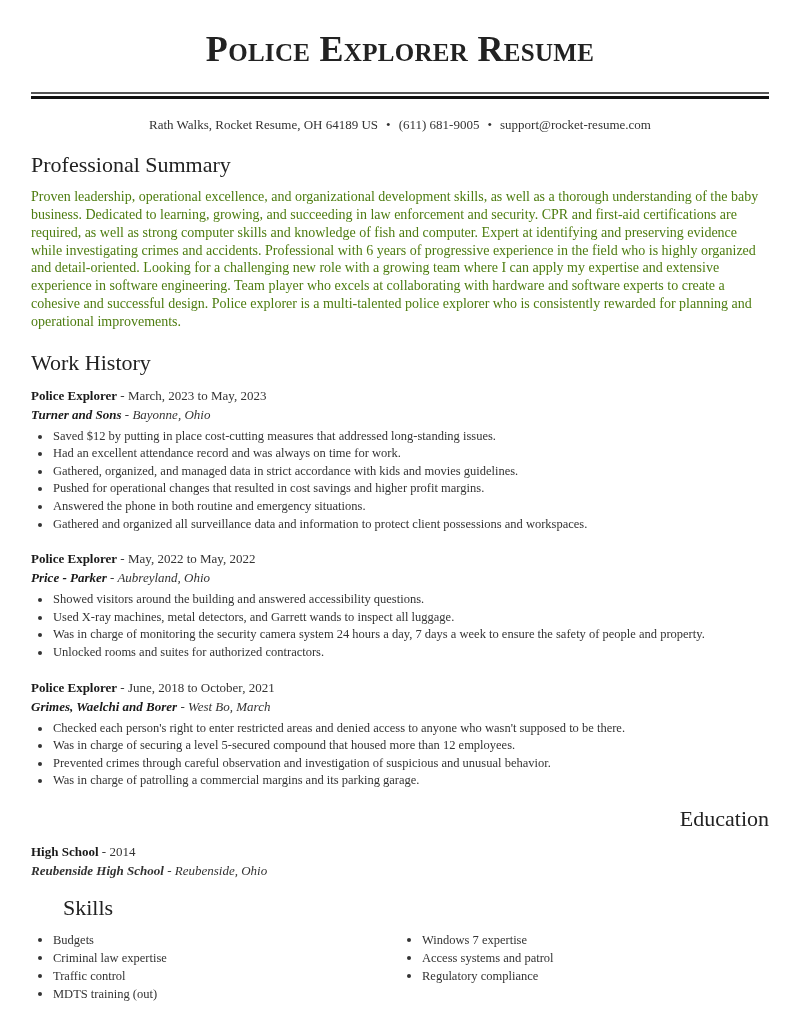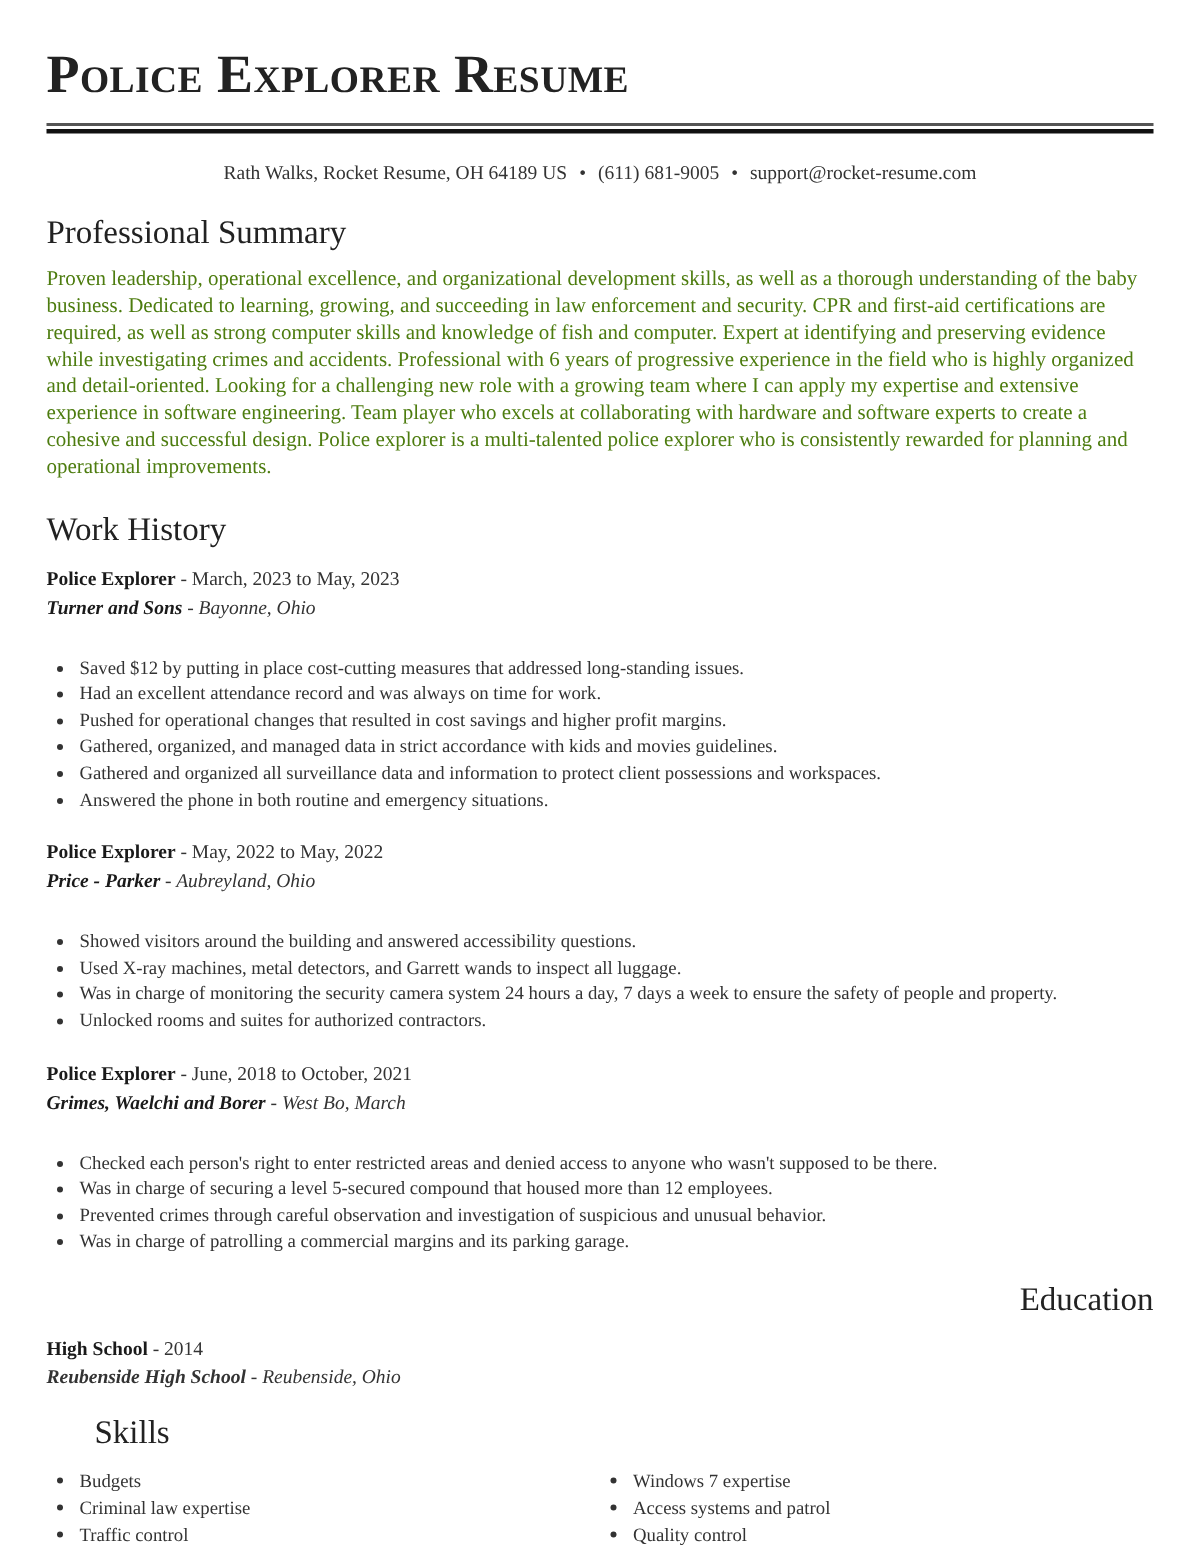--- a/index.html
+++ b/index.html
@@ -5,27 +5,28 @@
   * { box-sizing: border-box; margin: 0; padding: 0; }
   html, body { width: 800px; height: 1035px; background: #ffffff; overflow: hidden; }
   body {
     font-family: "Liberation Serif", "DejaVu Serif", serif;
     color: #222222;
     font-size: 12.5px;
     line-height: 17.8px;
   }
   .page { position: relative; width: 800px; padding: 0 31px; }
   .title {
+    text-align: center;
     font-size: 36px;
     font-weight: bold;
     font-variant: small-caps;
     letter-spacing: 0.3px;
     color: #222;
     padding-top: 31px;
-    height: 82px;
+    height: 92px;
     line-height: 36px;
   }
   .rule-thin { height: 2px; background: #555; margin-top: 0; }
   .rule-gap { height: 2px; }
   .rule-thick { height: 2.5px; background: #111; }
   .contact {
     text-align: center;
     margin-top: 17px;
     font-size: 13px;
     color: #333;
@@ -38,21 +39,21 @@
     color: #222;
     margin-top: 19px;
     margin-bottom: 10px;
   }
   .summary { text-align: left; color: #4d7c0f; font-size: 14px; line-height: 17.8px; }
   .job { margin-bottom: 16px; }
   .job-title { font-size: 13px; line-height: 19px; color: #333; }
   .job-title b, .edu-title b { color: #1a1a1a; }
   .job-company { font-size: 13px; line-height: 19px; font-style: italic; color: #333; }
   .job-company b { color: #1a1a1a; }
-  ul.bullets { list-style: none; margin-top: 23px; }
+  ul.bullets { list-style: none; margin-top: 4px; }
   ul.bullets li { position: relative; padding-left: 22px; line-height: 17.6px; color: #333; font-size: 12.5px; }
   ul.bullets li::before {
     content: "";
     position: absolute; left: 7px; top: 7px;
     width: 4px; height: 4px; border-radius: 50%; background: #333;
   }
   .edu { margin-bottom: 15px; }
   .edu-title { font-size: 13px; line-height: 19px; color: #333; }
   .edu-school { font-size: 13px; line-height: 19px; font-style: italic; color: #333; }
   .skills { display: flex; }
@@ -84,24 +85,24 @@
     <div class="job">
       <div class="job-title">
         <b>Police Explorer</b><span> - </span><span>March, 2023 to May, 2023</span>
       </div>
       <div class="job-company">
         <b>Turner and Sons</b><span> - </span><span>Bayonne, Ohio</span>
       </div>
       <ul class="bullets">
         <li>Saved $12 by putting in place cost-cutting measures that addressed long-standing issues.</li>
         <li>Had an excellent attendance record and was always on time for work.</li>
+        <li>Gathered, organized, and managed data in strict accordance with kids and movies guidelines.</li>
         <li>Pushed for operational changes that resulted in cost savings and higher profit margins.</li>
-        <li>Gathered, organized, and managed data in strict accordance with kids and movies guidelines.</li>
+        <li>Answered the phone in both routine and emergency situations.</li>
         <li>Gathered and organized all surveillance data and information to protect client possessions and workspaces.</li>
-        <li>Answered the phone in both routine and emergency situations.</li>
       </ul>
     </div>
 
     <div class="job">
       <div class="job-title">
         <b>Police Explorer</b><span> - </span><span>May, 2022 to May, 2022</span>
       </div>
       <div class="job-company">
         <b>Price - Parker</b><span> - </span><span>Aubreyland, Ohio</span>
       </div>
@@ -148,19 +149,18 @@
     <div class="skills">
       <ul class="bullets">
         <li>Budgets</li>
         <li>Criminal law expertise</li>
         <li>Traffic control</li>
         <li>MDTS training (out)</li>
       </ul>
       <ul class="bullets">
         <li>Windows 7 expertise</li>
         <li>Access systems and patrol</li>
-        <li>Quality control</li>
         <li>Regulatory compliance</li>
       </ul>
     </div>
   </section>
 
 </div>
 
 </body></html>

